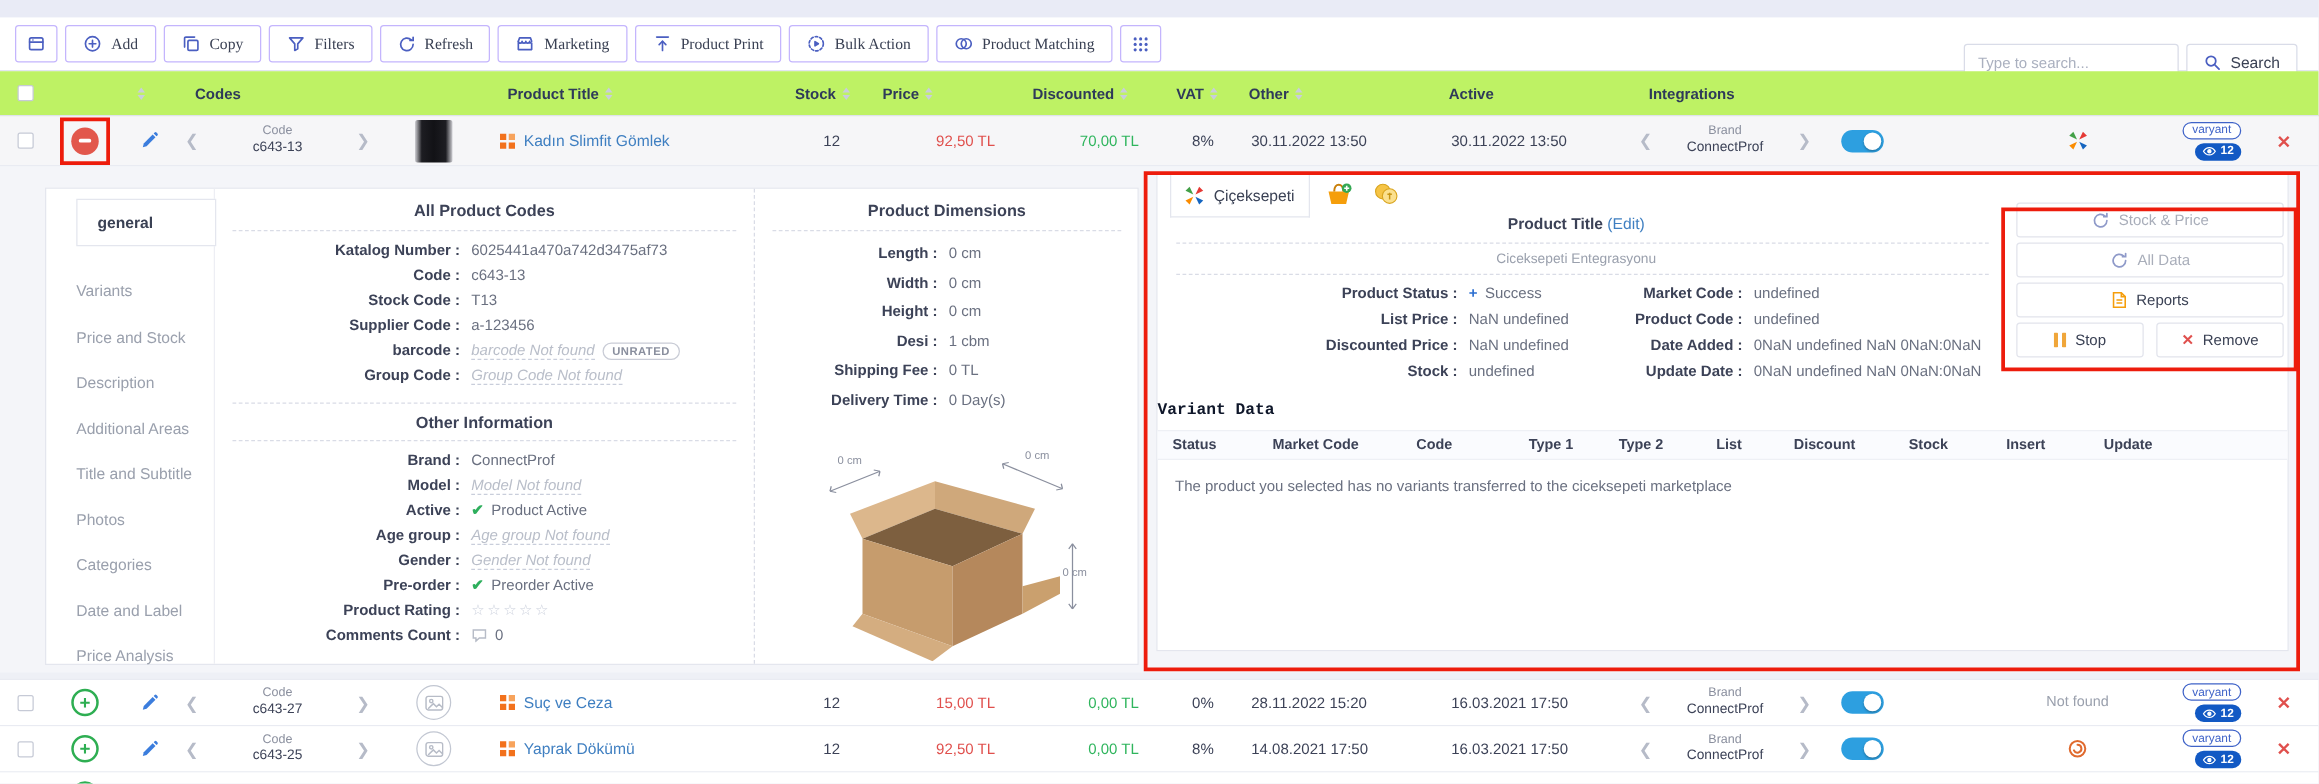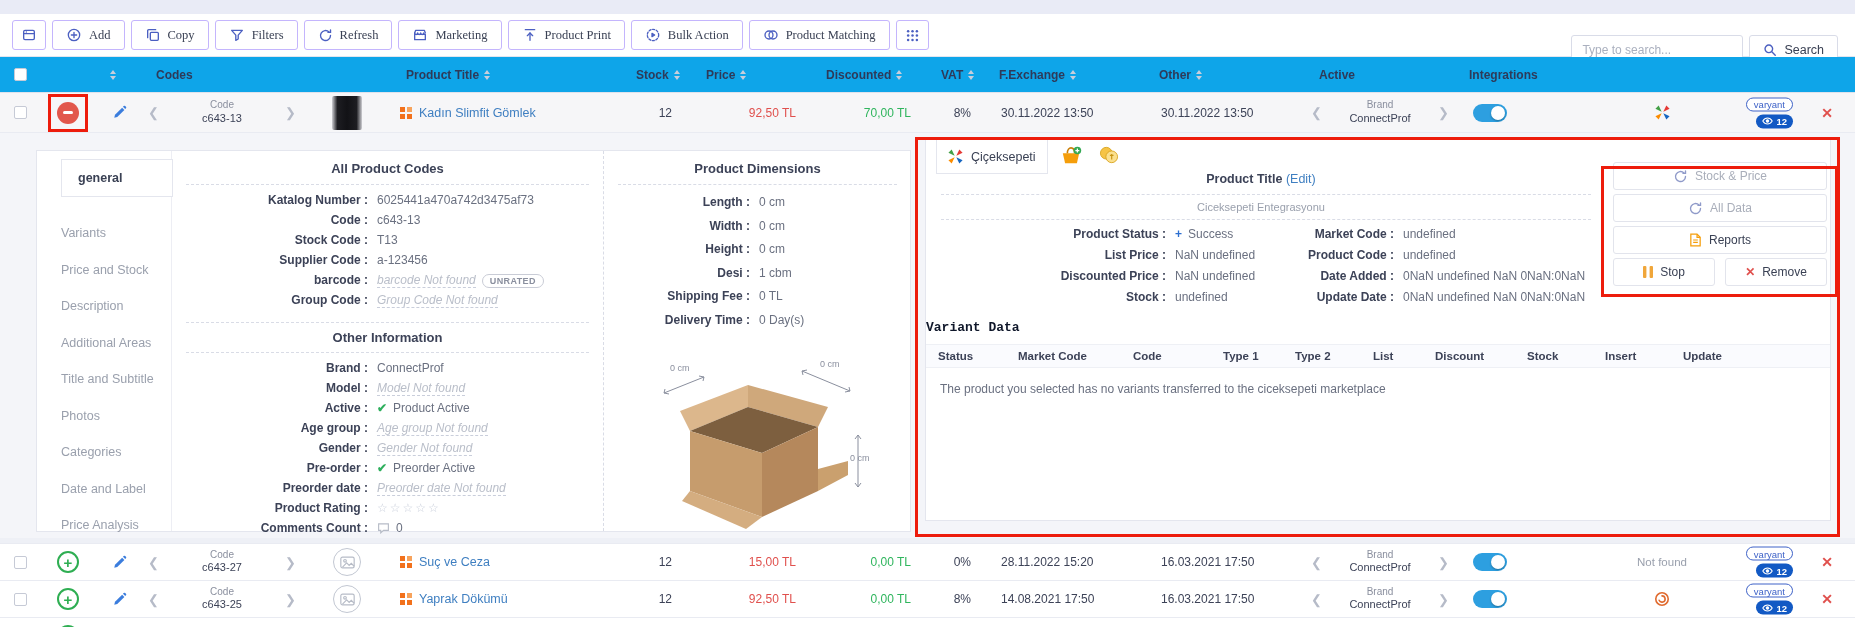--- a/index.html
+++ b/index.html
@@ -21,21 +21,21 @@
   #search-input{width:172px;height:29px;border:1px solid #d9dce8;border-radius:3px;padding:0 10px;
         font-size:12px;color:#3a4154;font-family:inherit;background:#fff;}
   #search-input::placeholder{color:#aab0bf;}
   #search-btn{display:flex;align-items:center;gap:7px;height:29px;padding:0 13px;margin-left:6px;
         background:#fff;border:1px solid #d9dce8;border-radius:3px;font-size:12.5px;color:#3a4154;
         font-family:inherit;cursor:pointer;}
   #search-btn .ic{color:#4b5fc1;display:inline-flex;}
 
   
   .grid16{display:grid;grid-template-columns:40px 56px 46px 160px 90px 230px 70px 120px 115px 58px 160px 160px 150px 70px 274px 56px;}
-  #table-header{position:absolute;left:0;top:57px;width:1855px;height:36px;background:#0ea5e9;
+  #table-header{position:absolute;left:0;top:57px;width:1855px;height:36px;background:#bef264;
         border-bottom:1px solid #dfe2ec;align-items:center;}
   .hc{display:flex;align-items:center;gap:5px;font-size:12px;font-weight:bold;color:#2e3a59;
       padding-left:14px;height:100%;}
   .sort{display:inline-flex;flex-direction:column;gap:2px;}
   .sort i{display:block;width:0;height:0;border-left:3.5px solid transparent;border-right:3.5px solid transparent;}
   .sort .up{border-bottom:4px solid #c9cedb;}
   .sort .dn{border-top:4px solid #c9cedb;}
 
   .prow{width:1855px;height:37px;background:#fff;border-bottom:1px solid #e9ebf2;align-items:center;position:relative;}
   .prow.selected{background:#f6f6f8;height:40px;}
@@ -313,27 +313,20 @@
         </span>
       </div>
       <div class="hc">
         <span>VAT</span>
         <span class="sort">
           <i class="up"></i>
           <i class="dn"></i>
         </span>
       </div>
       <div class="hc">
-        <span>F.Exchange</span>
-        <span class="sort">
-          <i class="up"></i>
-          <i class="dn"></i>
-        </span>
-      </div>
-      <div class="hc">
         <span>Other</span>
         <span class="sort">
           <i class="up"></i>
           <i class="dn"></i>
         </span>
       </div>
       <div class="hc">
         <span>Active</span>
       </div>
       <div class="hc">
@@ -529,26 +522,20 @@
               <span class="kv-l" style="width: 196px;">Gender :</span>
               <span class="kv-v muted">
                 <span class="vtext">Gender Not found</span>
               </span>
             </div>
             <div class="kv" style="height: 20px;">
               <span class="kv-l" style="width: 196px;">Pre-order :</span>
               <span class="kv-v">
                 <span class="vcheck">✔</span>
                 <span class="vtext">Preorder Active</span>
-              </span>
-            </div>
-            <div class="kv" style="height: 20px;">
-              <span class="kv-l" style="width: 196px;">Preorder date :</span>
-              <span class="kv-v muted">
-                <span class="vtext">Preorder date Not found</span>
               </span>
             </div>
             <div class="kv" style="height: 20px;">
               <span class="kv-l" style="width: 196px;">Product Rating :</span>
               <span class="kv-v">
                 <span class="stars vtext">☆☆☆☆☆</span>
               </span>
             </div>
             <div class="kv" style="height: 20px;">
               <span class="kv-l" style="width: 196px;">Comments Count :</span>

